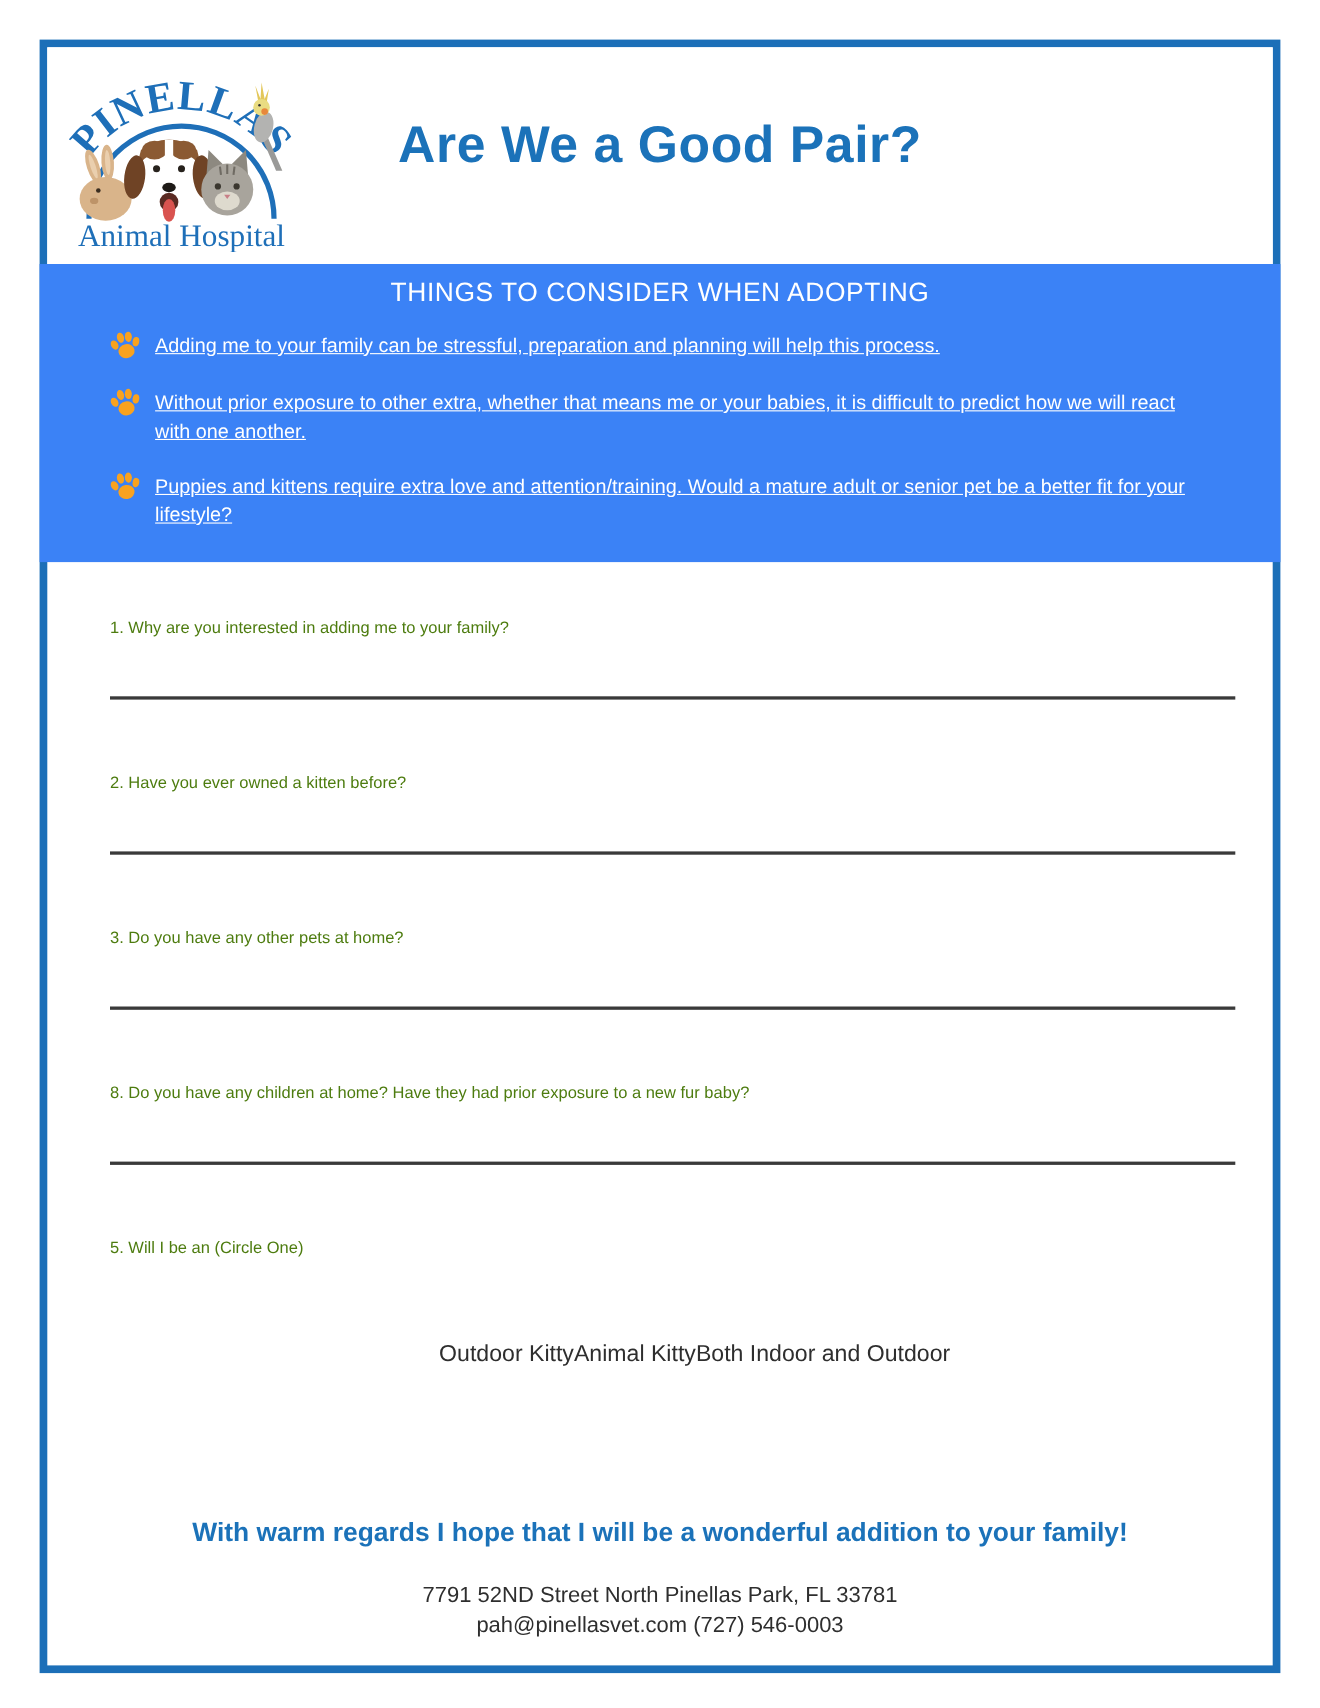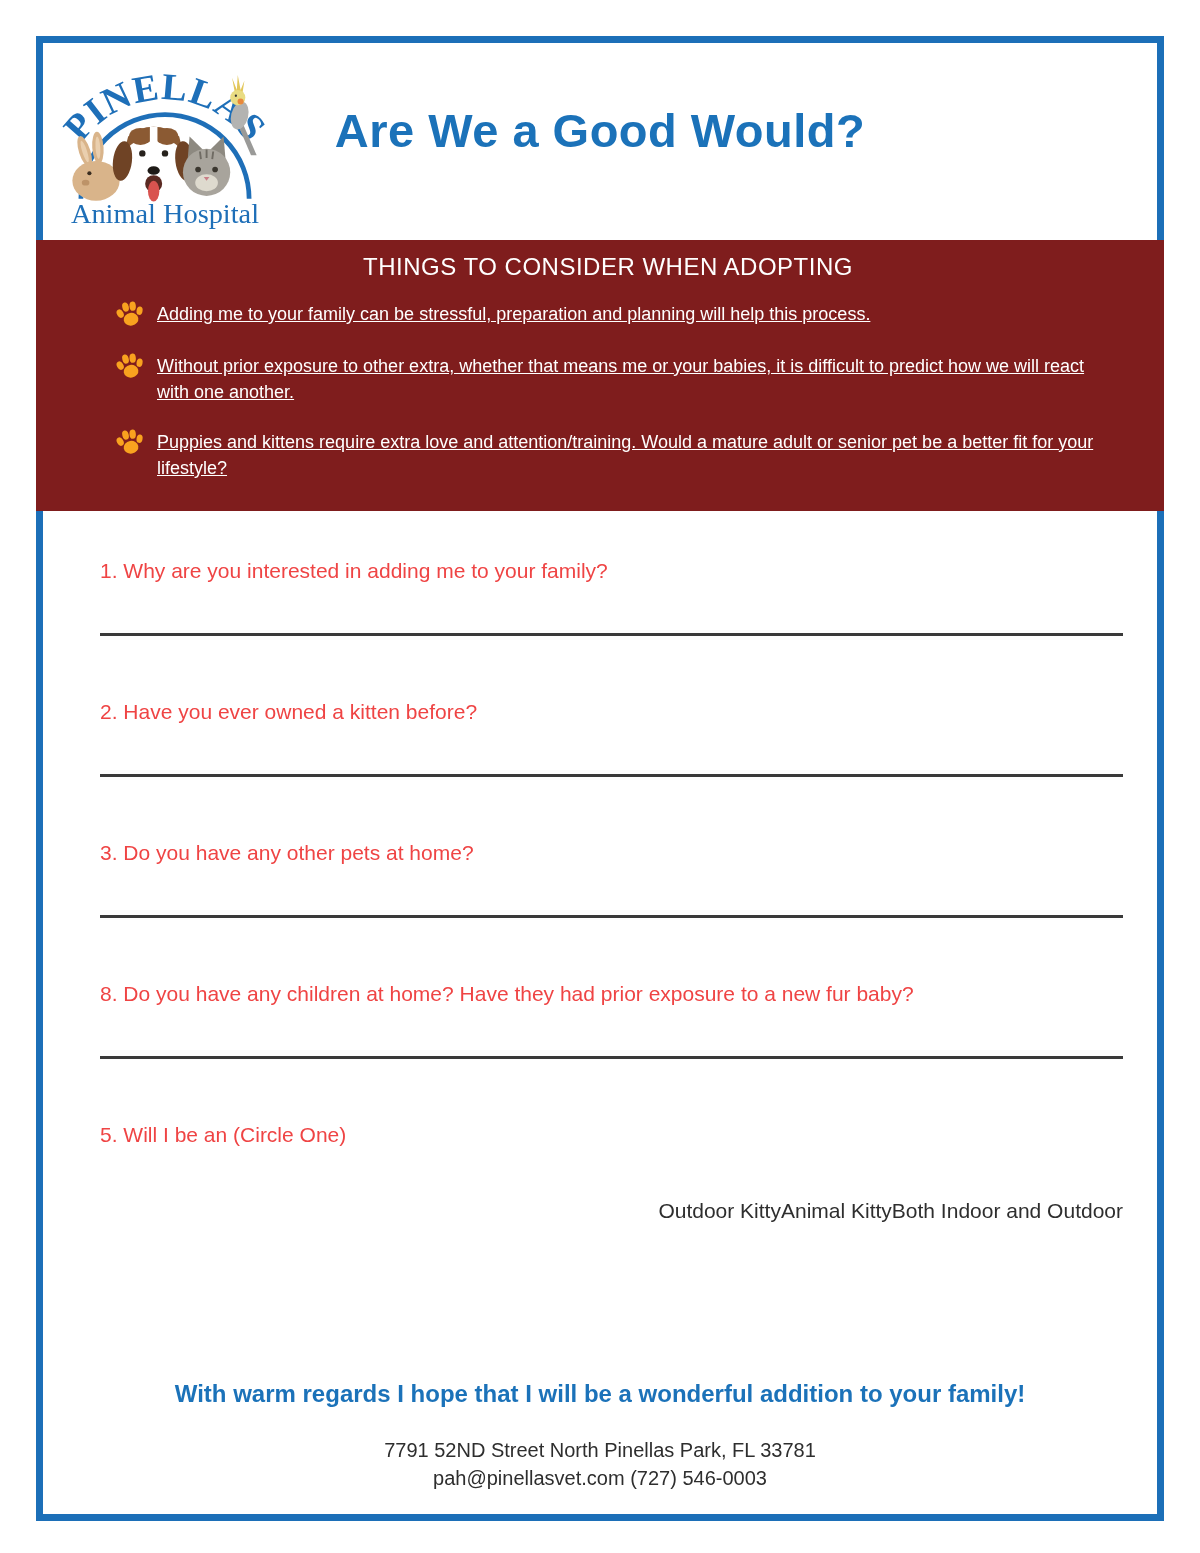--- a/index.html
+++ b/index.html
@@ -34,56 +34,56 @@
     text-align: center;
     font-size: 47px;
     font-weight: bold;
     color: #1b72b9;
     letter-spacing: 0.5px;
     margin: 0;
   }
   
   .consider-band {
     margin: 0 -7px;           
-    background: #7f1d1d;
+    background: #3b82f6;
     color: #ffffff;
-    padding: 13px 0 30px 16px;
+    padding: 13px 0 30px 0;
   }
   .consider-heading {
     margin: 0 0 20px 0;
     text-align: center;
     font-size: 24px;
     font-weight: normal;
     letter-spacing: 0.5px;
   }
   .bullet-list { list-style: none; margin: 0; padding: 0 60px 0 62px; }
   .bullet-item { display: flex; align-items: flex-start; margin-bottom: 24px; }
   .bullet-item:last-child { margin-bottom: 0; }
   .paw { flex: 0 0 32px; width: 32px; height: 30px; margin-right: 11px; margin-top: -2px; }
   .bullet-text { font-size: 18px; line-height: 26px; max-width: 972px; text-decoration: underline; }
   
   .questions { padding: 48px 34px 0 57px; }
   .q-label {
     margin: 0 0 50px 0;
-    font-size: 21px;
+    font-size: 15px;
     line-height: 24px;
     font-weight: normal;
-    color: #ef4444;
+    color: #4d7c0f;
   }
   .answer-line {
     height: 0;
     border: none;
     border-bottom: 3px solid #3a3a3a;
     margin: 0 0 64px 0;
   }
   .options-row {
     display: flex;
-    justify-content: flex-end;
+    justify-content: center;
     padding-left: 40px;
-    margin-top: 52px;
+    margin-top: 72px;
     font-size: 21px;
   }
   
   .footer {
     position: absolute;
     left: 0; right: 0; bottom: 22px;
     text-align: center;
   }
   .tagline {
     margin: 0 0 28px 0;
@@ -155,21 +155,21 @@
         <circle cx="159" cy="122" r="25" fill="#a8a49c"></circle>
         <path d="M 152 100 L 153 108 M 159 98 L 159 107 M 166 100 L 165 108" stroke="#6f6b63" stroke-width="2" fill="none"></path>
         <circle cx="150" cy="119" r="3" fill="#3b372f"></circle>
         <circle cx="168" cy="119" r="3" fill="#3b372f"></circle>
         <ellipse cx="159" cy="133" rx="12" ry="9" fill="#dedace"></ellipse>
         <path d="M 156 127 L 162 127 L 159 131 Z" fill="#c87f87"></path>
       </g>
 
       <text x="115" y="176" text-anchor="middle" font-family="Liberation Serif, serif" font-size="30" fill="#1e6fb8">Animal Hospital</text>
     </svg>
-    <h1 class="page-title">Are We a Good Would?</h1>
+    <h1 class="page-title">Are We a Good Pair?</h1>
   </div>
 
   <div class="consider-band">
     <h2 class="consider-heading">THINGS TO CONSIDER WHEN ADOPTING</h2>
     <ul class="bullet-list">
       <li class="bullet-item">
         <svg class="paw" viewBox="0 0 33 30" aria-hidden="true">
           <g fill="#f9a21f" transform="rotate(-10 16 15)">
             <ellipse cx="6.6" cy="13" rx="3.3" ry="4.6" transform="rotate(-20 6.6 13)"></ellipse>
             <ellipse cx="13.2" cy="7.2" rx="3.3" ry="4.8" transform="rotate(-6 13.2 7.2)"></ellipse>

